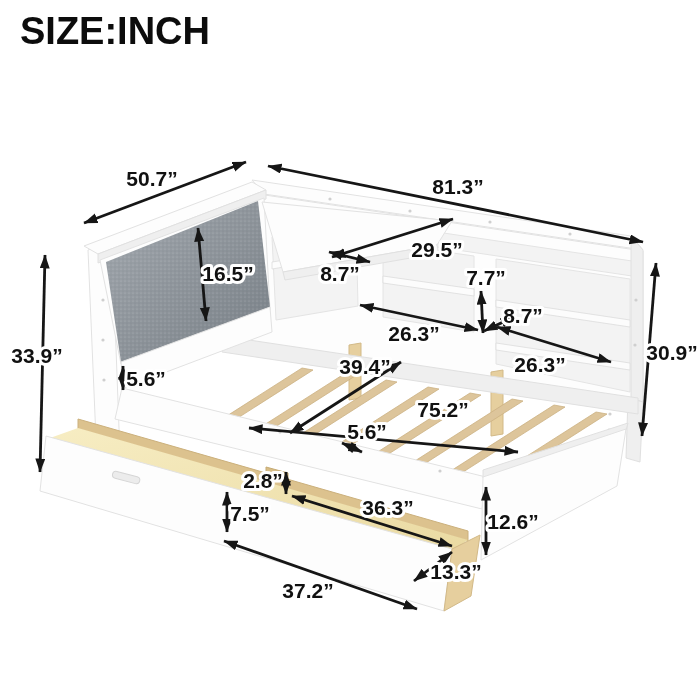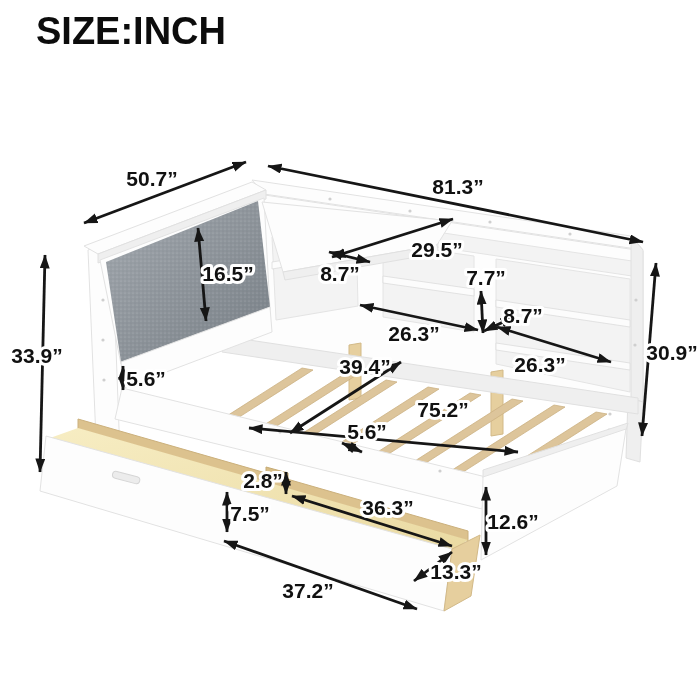--- a/index.html
+++ b/index.html
@@ -1,19 +1,19 @@
 <!DOCTYPE html>
 <html><head>
 <meta charset="utf-8">
 <style>
   html,body{margin:0;padding:0;background:#ffffff;}
   .canvas{position:relative;width:700px;height:700px;background:#ffffff;overflow:hidden;
           font-family:"Liberation Sans",sans-serif;}
   .title{position:absolute;left:20px;top:10px;font-weight:800;font-size:38px;
-         letter-spacing:0px;color:#0c0c0c;font-family:"Liberation Sans",sans-serif;margin-left:16px;}
+         letter-spacing:0px;color:#0c0c0c;font-family:"Liberation Sans",sans-serif;}
   svg{position:absolute;left:0;top:0;}
   .dim{font:700 21px "Liberation Sans",sans-serif;fill:#111;text-anchor:middle;
        paint-order:stroke;stroke:#ffffff;stroke-width:6px;stroke-linejoin:round;}
   .arrow{stroke:#161616;stroke-width:2.8;fill:none;}
   .white{fill:#fdfdfd;stroke:#e2e2e2;stroke-width:1;}
   .shade{fill:#efefef;stroke:#e0e0e0;stroke-width:1;}
   .open{fill:#f3f3f3;stroke:#e4e4e4;stroke-width:1;}
   .shelf{fill:#fcfcfc;stroke:#dcdcdc;stroke-width:0.8;}
   .wood{fill:#e6cf9e;stroke:#d2b987;stroke-width:1;}
   .slat{fill:#ddc59b;stroke:#cbb183;stroke-width:0.8;}

